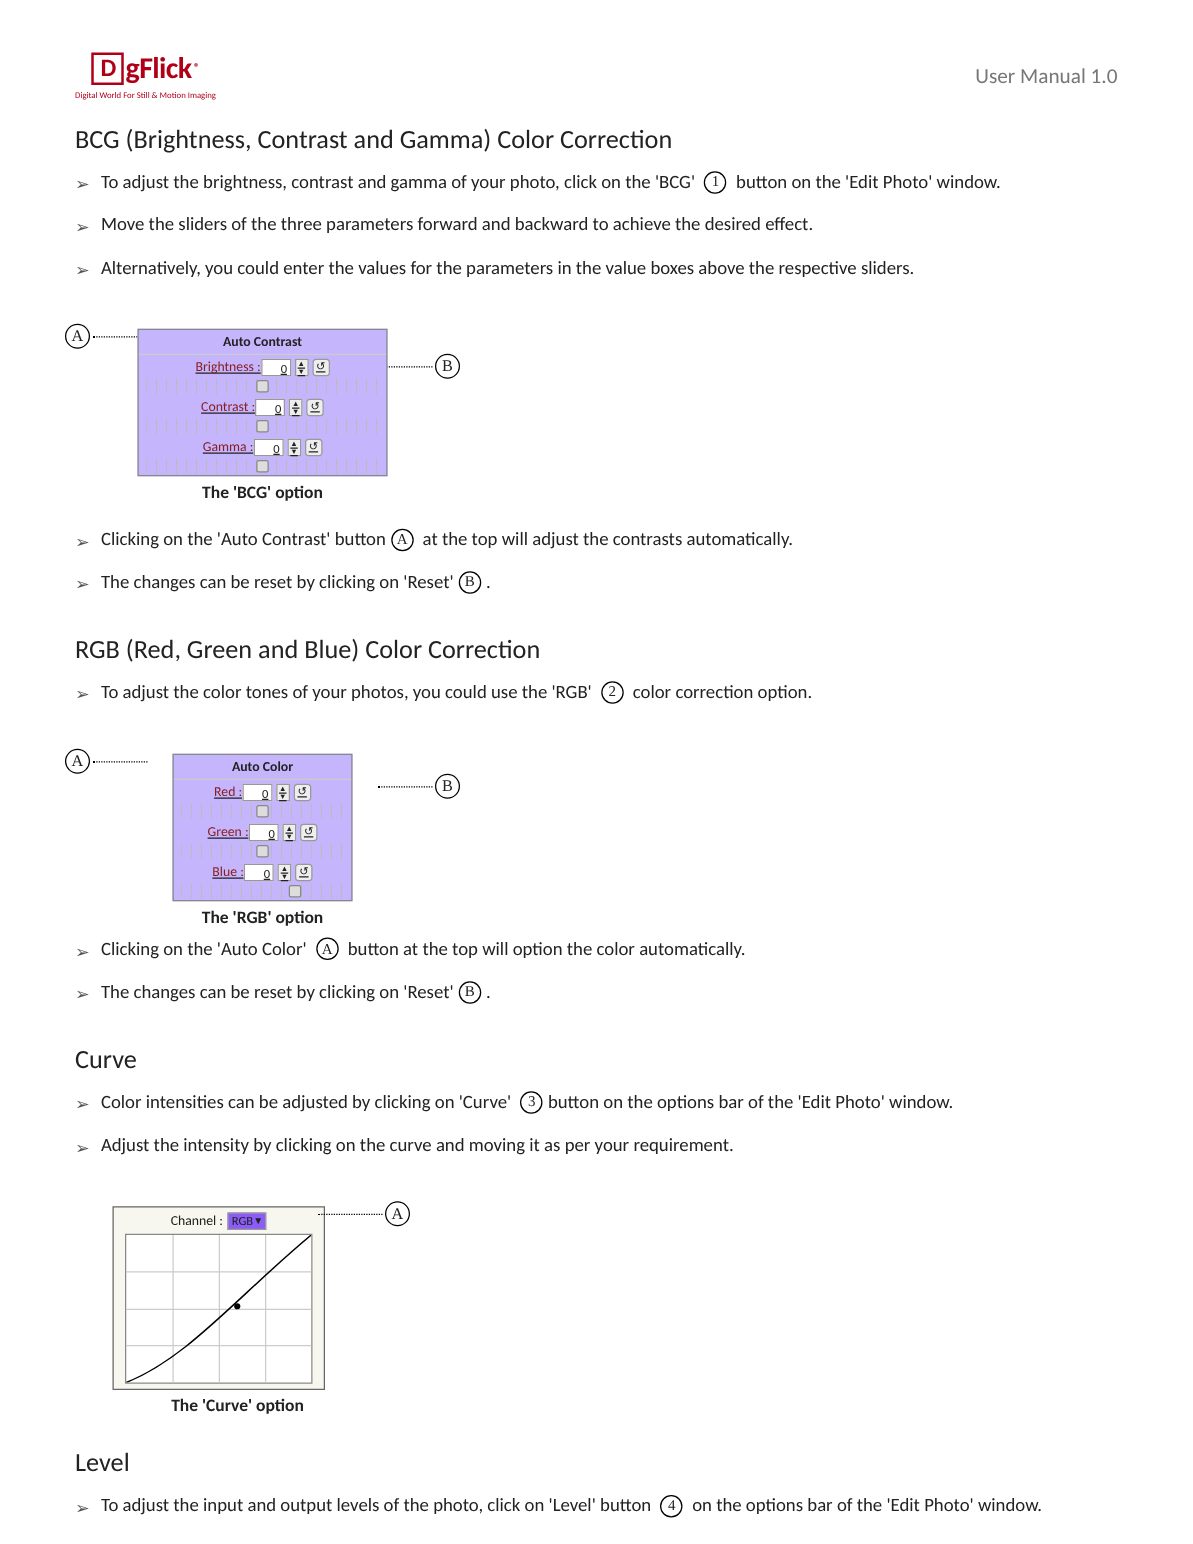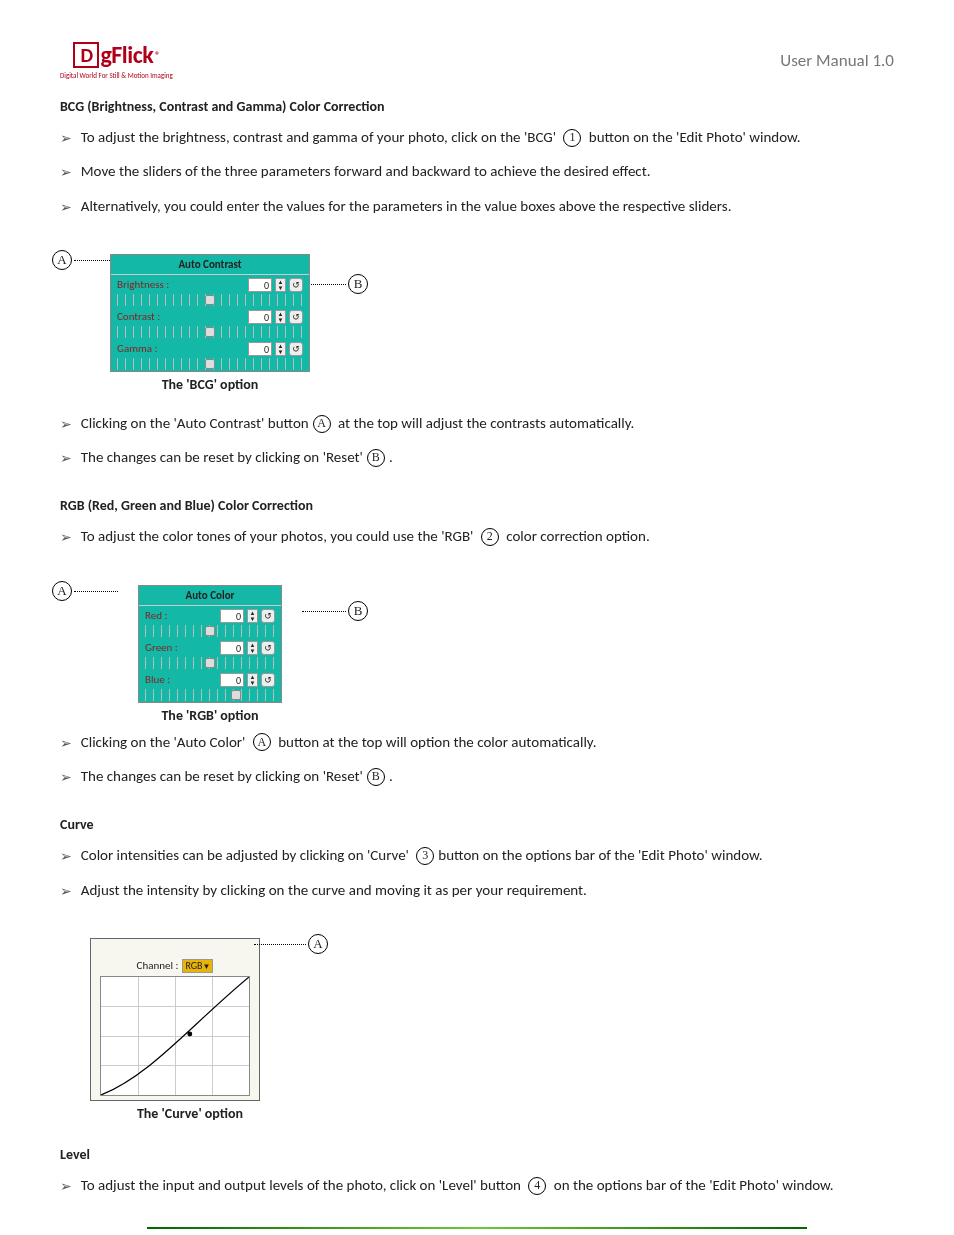--- a/index.html
+++ b/index.html
@@ -32,23 +32,23 @@
     align-items: center;
   }
   .logo-box {
     display:inline-flex; align-items:center; justify-content:center;
     border:2px solid #b00018; width:26px; height:26px; font-size:20px; margin-right:1px;
   }
   .logo-tag { font-size:7px; color:#b00018; letter-spacing:0; margin-top:2px; }
   .logo-r { color:#b00018; font-size:9px; vertical-align:super; margin-left:2px;}
   .header-title { color:#777; font-size:17px; }
   .section-heading {
-    font-weight: bold;
+    font-weight: normal;
     margin: 0 0 12px 0;
-    font-size: 14px;
+    font-size: 21px;
   }
   .row-flex { display:flex; align-items:flex-start; gap:20px;flex-direction:column; }
   .left-col { flex:1 1 0; min-width:0; }
   .right-col { flex:0 0 auto; position:relative; }
   ul.bul { list-style:none; padding:0; margin:0; }
   ul.bul > li {
     display:flex; align-items:flex-start;
     margin-bottom:12px; line-height:1.45;
   }
   ul.bul > li::before {
@@ -59,60 +59,60 @@
     margin-top:2px;
   }
   ul.bul { padding-left:23px; }
   .circle-inline {
     display:inline-flex; align-items:center; justify-content:center;
     border:1.8px solid #000; border-radius:50%;
     width:18px; height:18px; font-size:12px; font-family:'Times New Roman',serif;
     margin:0 4px; position:relative; top:-1px; font-weight:normal;
   }
   .panel {
-    border:1px solid #888; background:#14b8a6;
+    border:1px solid #888; background:#c4b5fd;
     font-size:11px; position:relative;
   }
   .panel-row { padding:3px 6px 1px 6px; position:relative; }
   .panel-header {
     text-align:center; font-weight:bold; padding:3px;
     border-bottom:1px solid #ccc;
   }
   .slider-scale {
     height:12px; background-image:
       repeating-linear-gradient(to right, #bbb 0 1px, transparent 1px 8px);
     position:relative; margin-top:2px;
   }
   .slider-knob {
     position:absolute; top:1px; width:10px; height:10px;
     background:#ddd; border:1px solid #888; border-radius:2px;
     transform:translateX(-50%);
   }
-  .val-row { display:flex; justify-content:space-between; align-items:center; }
+  .val-row { display:flex; justify-content:center; align-items:center;text-decoration:underline; }
   .val-box {
     display:inline-flex; align-items:center; gap:3px;
   }
   .num-input {
     width:24px; height:14px; border:1px solid #999; background:#fff;
     font-size:10px; text-align:right; padding-right:2px;
   }
   .stepper{width:11px;height:14px;border:1px solid #999;background:#eee;display:flex;flex-direction:column;}
   .stepper>div{flex:1;font-size:6px;text-align:center;line-height:6px;}
   .reset-ico{width:14px;height:14px;border:1px solid #999;border-radius:3px;background:#eee;font-size:9px;text-align:center;line-height:12px;}
   .panel-cap { text-align:center; font-weight:bold; margin-top:4px; font-size:14px; }
   .callout {
     display:flex; align-items:center; justify-content:center;
     border:1.8px solid #000; border-radius:50%;
     width:20px; height:20px; font-family:'Times New Roman',serif;
     font-size:13px; background:#fff; position:absolute;
   }
   .dots-h { border-top:1.5px dotted #000; position:absolute; height:0; }
   .curve-panel { border:1px solid #666; background:#f7f7ef; padding:4px; }
-  .curve-top { text-align:center; font-size:11px; margin-bottom:3px; display:flex; justify-content:center; gap:4px; align-items:center;margin-top:16px;}
-  .select{border:1px solid #999;background:#eab308;font-size:10px;padding:0 2px;height:14px;display:inline-flex;align-items:center;}
+  .curve-top { text-align:center; font-size:11px; margin-bottom:3px; display:flex; justify-content:center; gap:4px; align-items:center;}
+  .select{border:1px solid #999;background:#8b5cf6;font-size:10px;padding:0 2px;height:14px;display:inline-flex;align-items:center;}
   .curve-grid { width:150px;height:120px;border:1px solid #888;background:#fff;position:relative;margin:0 auto;}
   .curve-grid::before,.curve-grid::after{content:"";position:absolute;background:#ccc;}
   .curve-grid .gv{position:absolute;top:0;bottom:0;width:1px;background:#ccc;}
   .curve-grid .gh{position:absolute;left:0;right:0;height:1px;background:#ccc;}
   .footer { margin-top:30px; }
   .foot-line { height:2px; background:linear-gradient(to right,#060,#6c3,#060); margin:22px auto 4px; width:660px;}
   .foot-txt { text-align:center; font-weight:bold; font-size:12px;}
   .lbl-color{color:#8a1e1e;}
 </style>
 </head>

